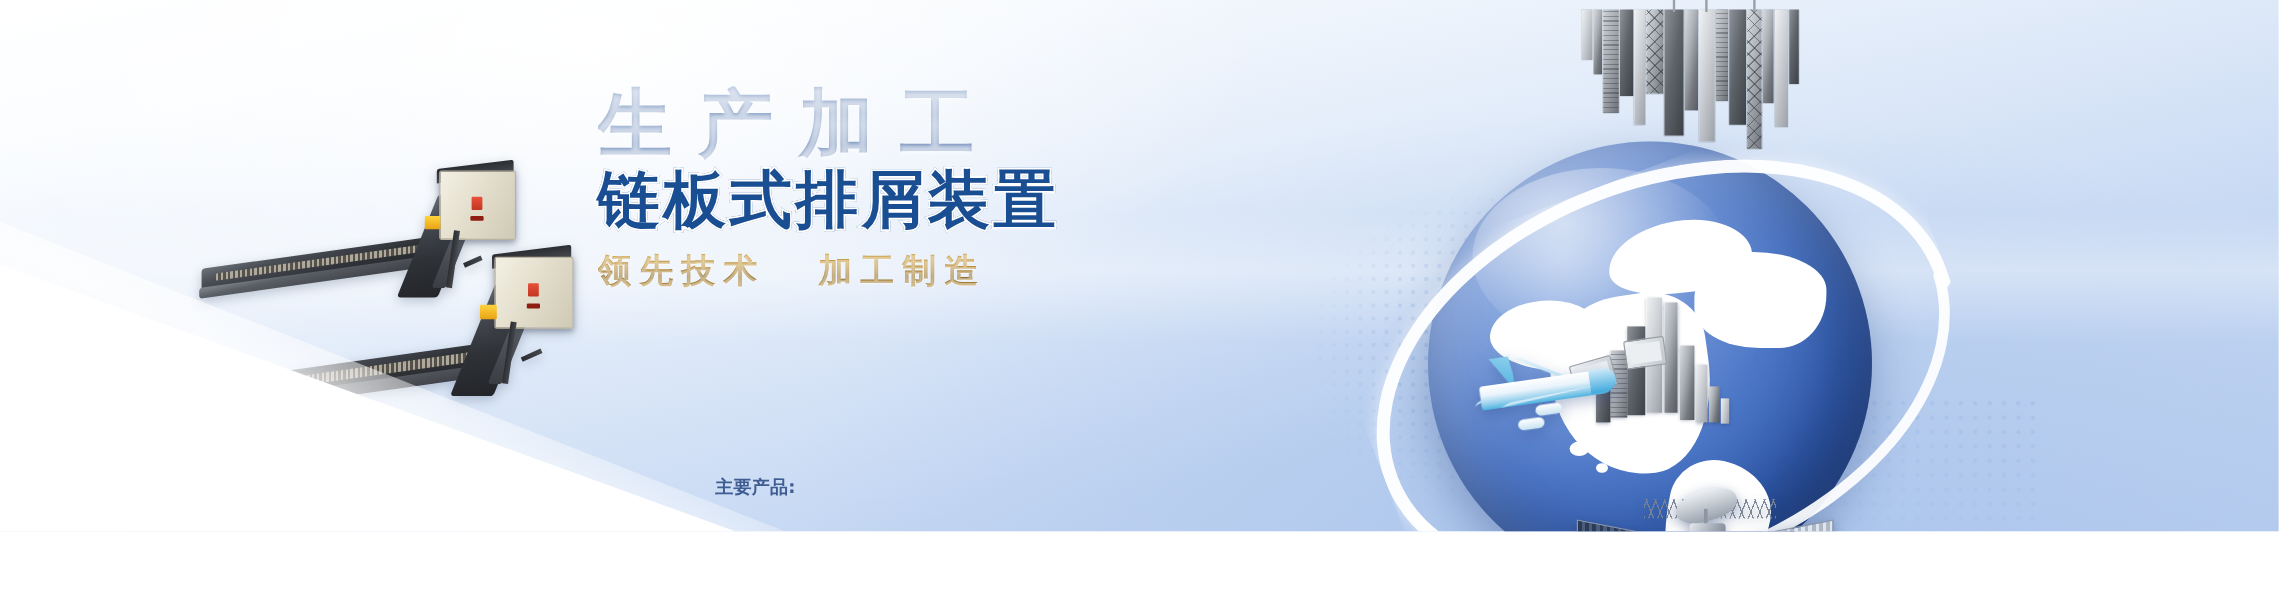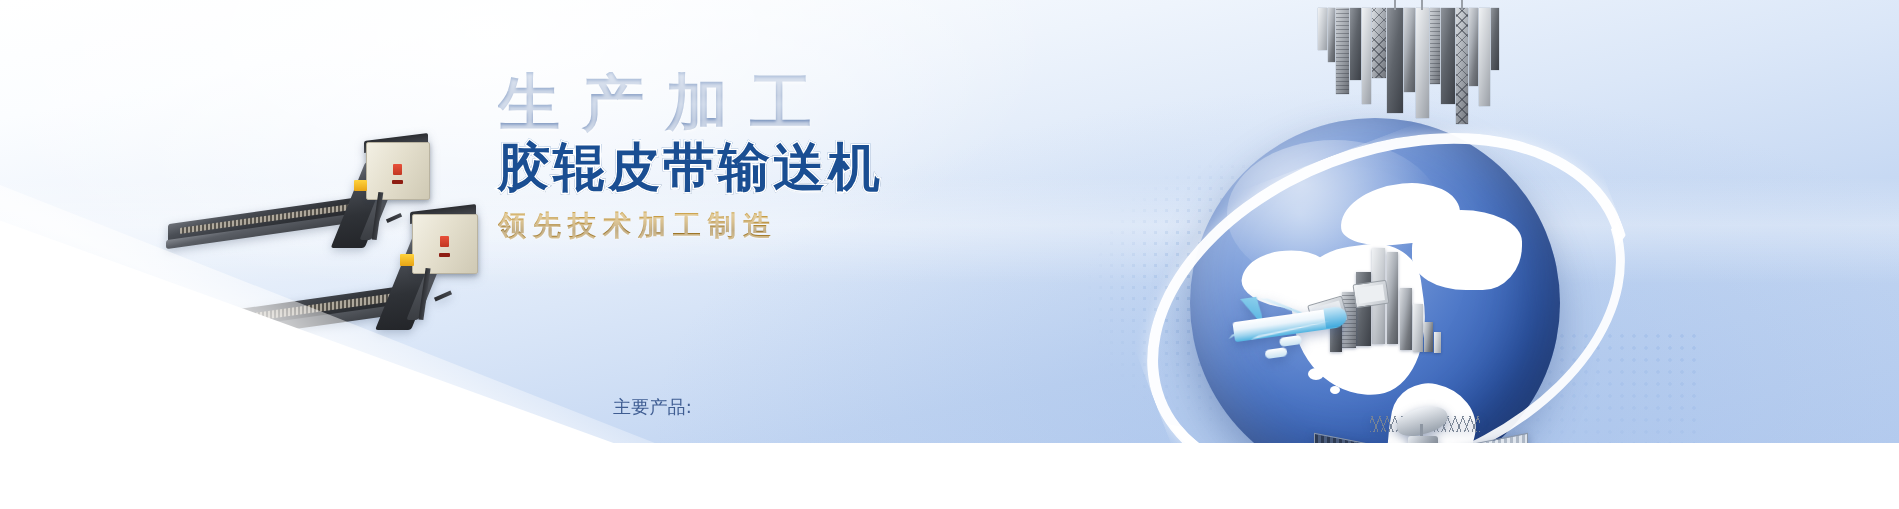--- a/index.html
+++ b/index.html
@@ -234,35 +234,35 @@
     text-shadow:0 2px 2px rgba(255,255,255,.9);
     white-space:nowrap;
     font-family:"DejaVu Sans","Liberation Sans",sans-serif;
   }
   .subhead-inner{
     background:linear-gradient(180deg,#2f6fb5 0%,#1d5199 40%,#16447f 75%,#224f8c 100%);
     -webkit-background-clip:text;background-clip:text;
   }
 
   .taglines{
-    margin-top:12px;display:flex;align-items:baseline;white-space:nowrap;
+    margin-top:12px;display:flex;gap:44px;align-items:baseline;white-space:nowrap;
   }
   .tagline{
     font-size:28px;font-weight:700;letter-spacing:7px;
     font-family:"DejaVu Serif","Liberation Serif",serif;
     background:linear-gradient(180deg,#d9b35c 0%,#b98a2c 38%,#8d6415 62%,#c79a3e 100%);
     -webkit-background-clip:text;background-clip:text;
     color:transparent;-webkit-text-fill-color:transparent;
     text-shadow:0 1px 1px rgba(255,255,255,.5);
   }
 
   
   .desc{
-    position:absolute;left:613px;top:398px;width:560px;
-    font-size:18px;line-height:17px;color:#3f5d92;font-weight:400;
+    position:absolute;left:596px;top:398px;width:560px;
+    font-size:15px;line-height:17px;color:#3f5d92;font-weight:700;
     font-family:"DejaVu Sans","Liberation Sans",sans-serif;
     letter-spacing:.2px;
   }
   .desc .lead{display:block;}
   .desc .body{display:block;}
 </style>
 </head>
 <body>
 
 <div id="banner">
@@ -383,21 +383,21 @@
       <div class="sat-body2"></div>
     </div>
   </div>
 
   <div class="corner-wedge"></div>
   <div class="corner-wedge2"></div>
 
   <div class="text-block">
     <div class="headline">生产加工</div>
     <div class="subhead">
-      <span class="subhead-inner">胶辊皮带输送机</span>
+      <span class="subhead-inner">链板式排屑装置</span>
     </div>
     <div class="taglines">
       <span class="tagline">领先技术</span>
       <span class="tagline">加工制造</span>
     </div>
   </div>
 
   <div class="desc">
     <span class="lead">主要产品:</span>
   </div>

